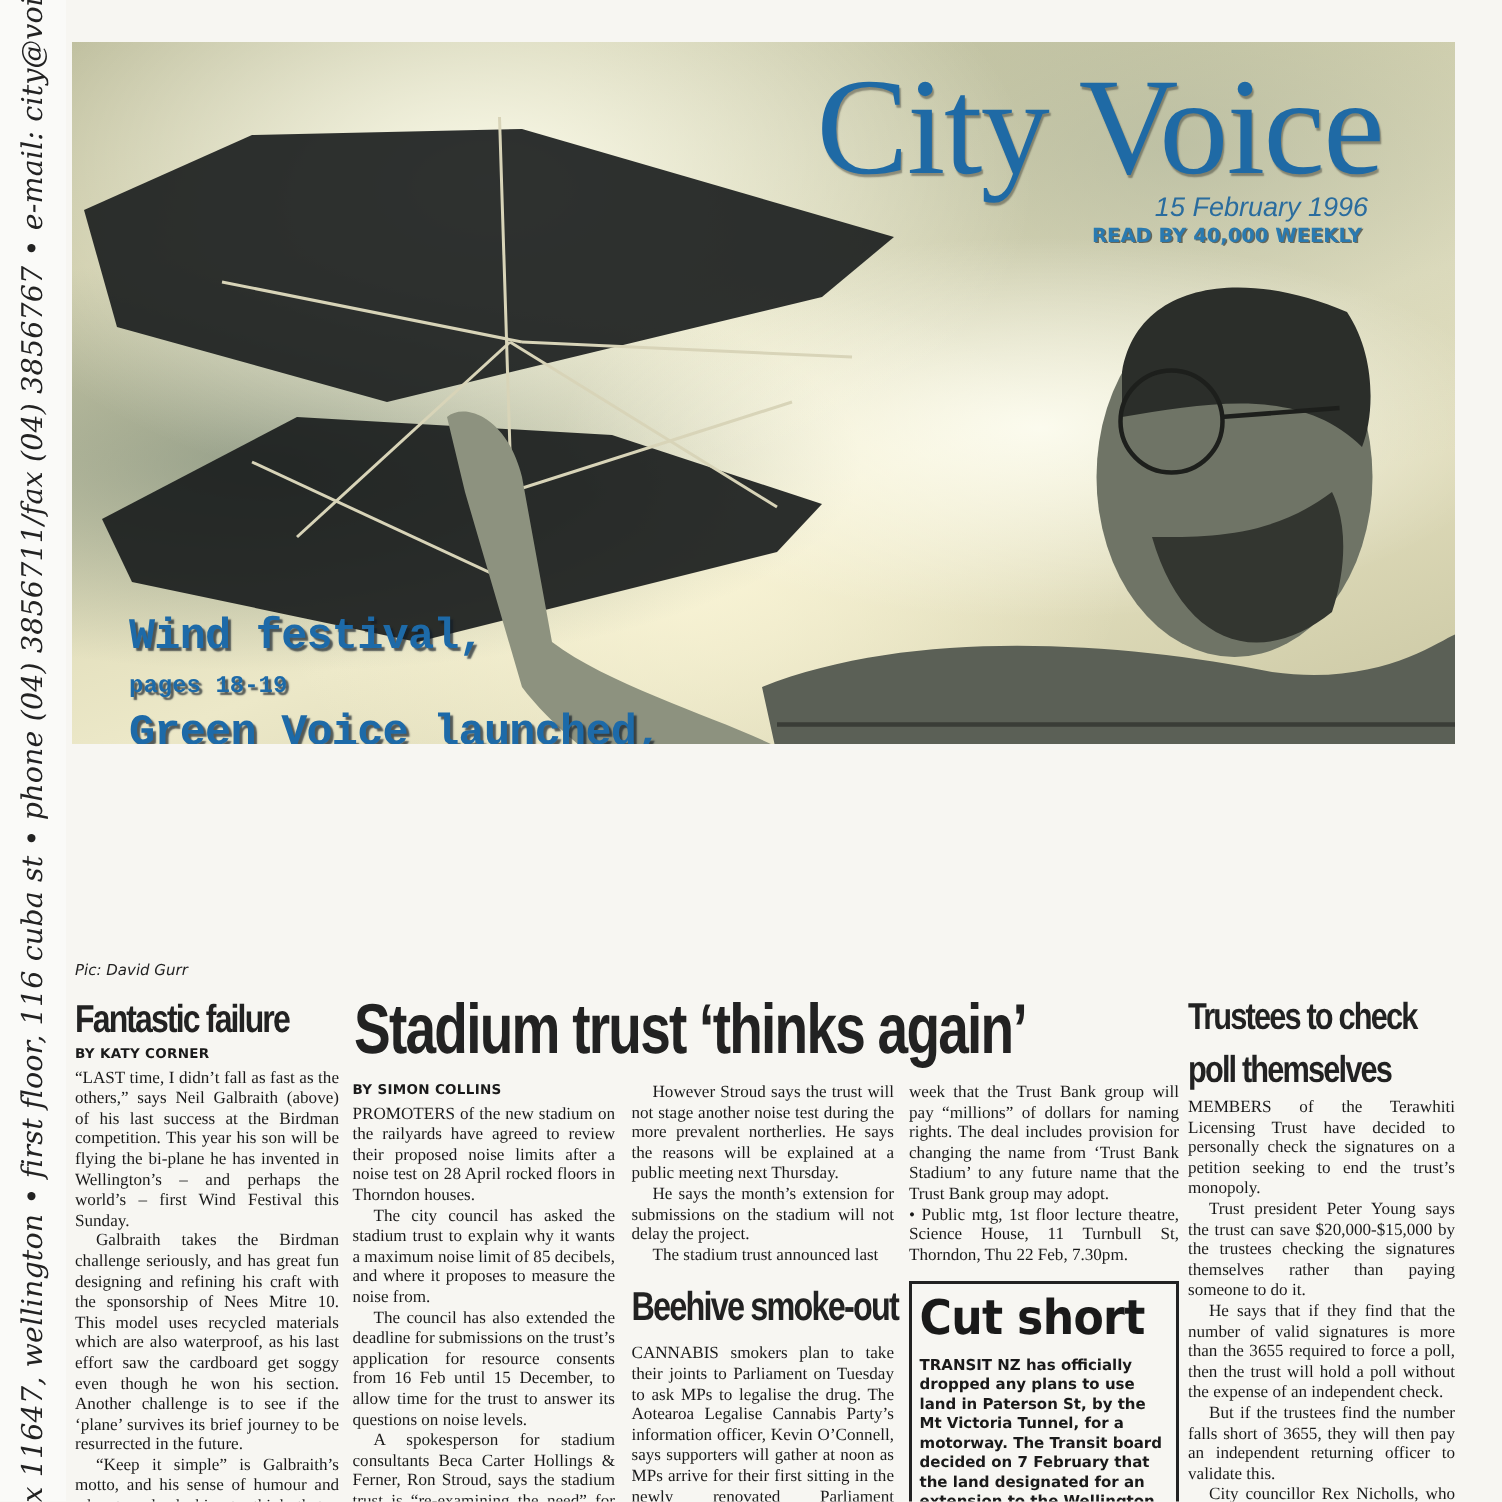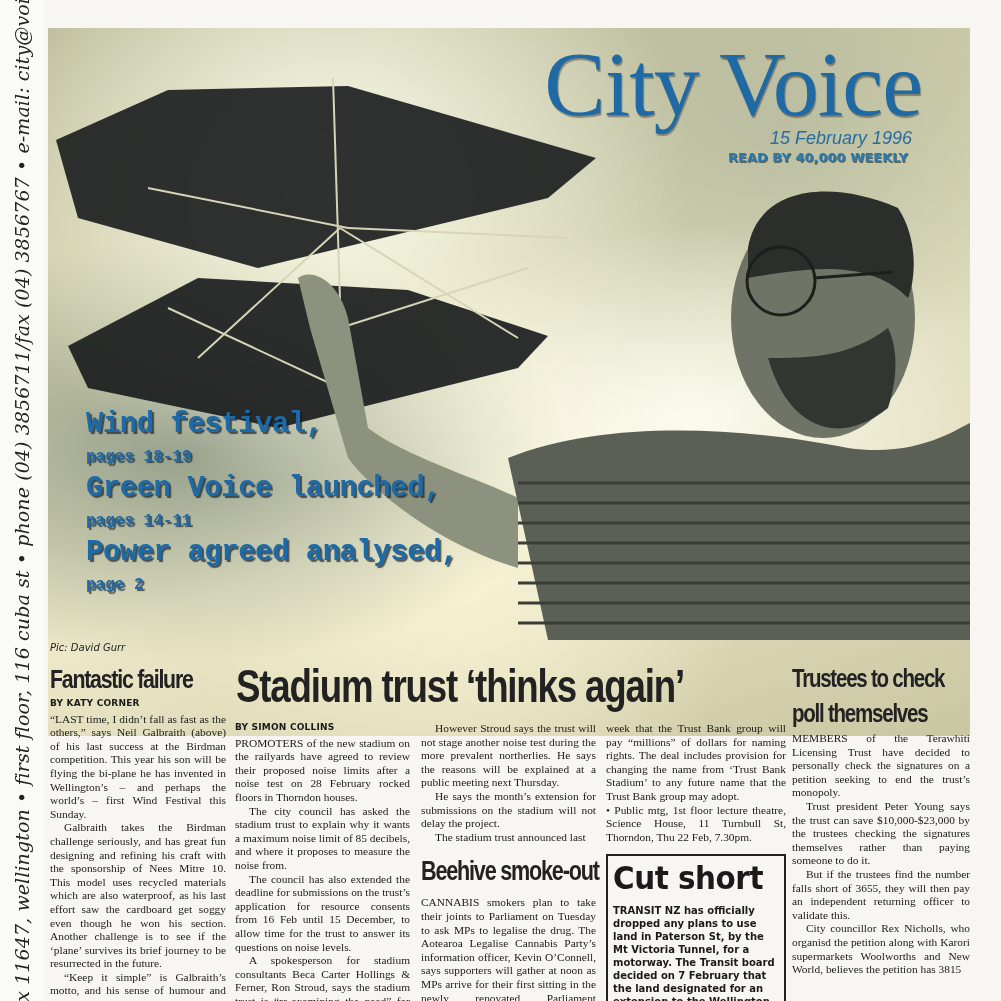--- a/index.html
+++ b/index.html
@@ -16,21 +16,21 @@
   }
   .side-text {
     position:absolute; left:22px; top:500px;
     transform:translate(-50%,-50%) rotate(-90deg);
     white-space:nowrap;
     font-family:"DejaVu Serif", serif; font-style:italic;
     font-size:19px; color:#222; letter-spacing:0.1px;
   }
   
   .photo {
-    position:absolute; left:48px; top:28px; width:922px; height:708px;
+    position:absolute; left:48px; top:28px; width:922px; height:468px;
     overflow:hidden;
     background:
       radial-gradient(ellipse at 30% 20%, rgba(255,255,240,0.9), rgba(255,255,240,0) 40%),
       radial-gradient(ellipse at 70% 55%, rgba(255,255,245,0.85), rgba(255,255,245,0) 35%),
       radial-gradient(ellipse at 15% 60%, rgba(90,110,100,0.55), rgba(90,110,100,0) 35%),
       radial-gradient(ellipse at 45% 75%, rgba(250,245,215,0.9), rgba(250,245,215,0) 40%),
       radial-gradient(ellipse at 80% 15%, rgba(150,160,140,0.45), rgba(150,160,140,0) 40%),
       linear-gradient(160deg, #b8b896 0%, #d9d6b2 35%, #ece8c8 60%, #c9c6a2 100%);
   }
   .photo svg { position:absolute; left:0; top:0; }
@@ -170,21 +170,21 @@
   <div class="byline">BY KATY CORNER</div>
   <p class="first">“LAST time, I didn’t fall as fast as the others,” says Neil Galbraith (above) of his last success at the Birdman competition. This year his son will be flying the bi-plane he has invented in Wellington’s – and perhaps the world’s – first Wind Festival this Sunday.</p>
   <p>Galbraith takes the Birdman challenge seriously, and has great fun designing and refining his craft with the sponsorship of Nees Mitre 10. This model uses recycled materials which are also waterproof, as his last effort saw the cardboard get soggy even though he won his section. Another challenge is to see if the ‘plane’ survives its brief journey to be resurrected in the future.</p>
   <p>“Keep it simple” is Galbraith’s motto, and his sense of humour and adventure leads him to think that a “fantastic failure is sometimes better than a fantastic success.”</p>
 </div>
 
 <div class="headline stadium-head">Stadium trust ‘thinks again’</div>
 
 <div class="col col-b">
   <div class="byline">BY SIMON COLLINS</div>
-  <p class="first">PROMOTERS of the new stadium on the railyards have agreed to review their proposed noise limits after a noise test on 28 February rocked floors in Thorndon houses.</p>
+  <p class="first">PROMOTERS of the new stadium on the railyards have agreed to review their proposed noise limits after a noise test on 28 April rocked floors in Thorndon houses.</p>
   <p>The city council has asked the stadium trust to explain why it wants a maximum noise limit of 85 decibels, and where it proposes to measure the noise from.</p>
   <p>The council has also extended the deadline for submissions on the trust’s application for resource consents from 16 Feb until 15 December, to allow time for the trust to answer its questions on noise levels.</p>
   <p>A spokesperson for stadium consultants Beca Carter Hollings &amp; Ferner, Ron Stroud, says the stadium trust is “re-examining the need” for setting the noise limit at 85 decibels, and is seeking advice from both its original</p>
 </div>
 
 <div class="col col-c">
   <p>However Stroud says the trust will not stage another noise test during the more prevalent northerlies. He says the reasons will be explained at a public meeting next Thursday.</p>
   <p>He says the month’s extension for submissions on the stadium will not delay the project.</p>
   <p>The stadium trust announced last</p>
   <div>
@@ -200,16 +200,17 @@
   <div class="cut-box">
     <div class="cut-head">Cut short</div>
     <div class="cut-body">TRANSIT NZ has officially dropped any plans to use land in Paterson St, by the Mt Victoria Tunnel, for a motorway. The Transit board decided on 7 February that the land designated for an extension to the Wellington urban motorway should end at the Basin Reserve. The authority still plans a trenched</div>
   </div>
 </div>
 
 <div class="col col-e">
   <div class="headline">Trustees to check</div>
   <div class="headline">poll themselves</div>
   <p class="first">MEMBERS of the Terawhiti Licensing Trust have decided to personally check the signatures on a petition seeking to end the trust’s monopoly.</p>
-  <p>Trust president Peter Young says the trust can save $10,000-$23,000 by the trustees checking the signatures themselves rather than paying someone to do it.</p>
+  <p>Trust president Peter Young says the trust can save $20,000-$15,000 by the trustees checking the signatures themselves rather than paying someone to do it.</p>
+  <p>He says that if they find that the number of valid signatures is more than the 3655 required to force a poll, then the trust will hold a poll without the expense of an independent check.</p>
   <p>But if the trustees find the number falls short of 3655, they will then pay an independent returning officer to validate this.</p>
   <p>City councillor Rex Nicholls, who organisd the petition along with Karori supermarkets Woolworths and New World, believes the petition has 3815</p>
 </div>
 
 </body></html>

